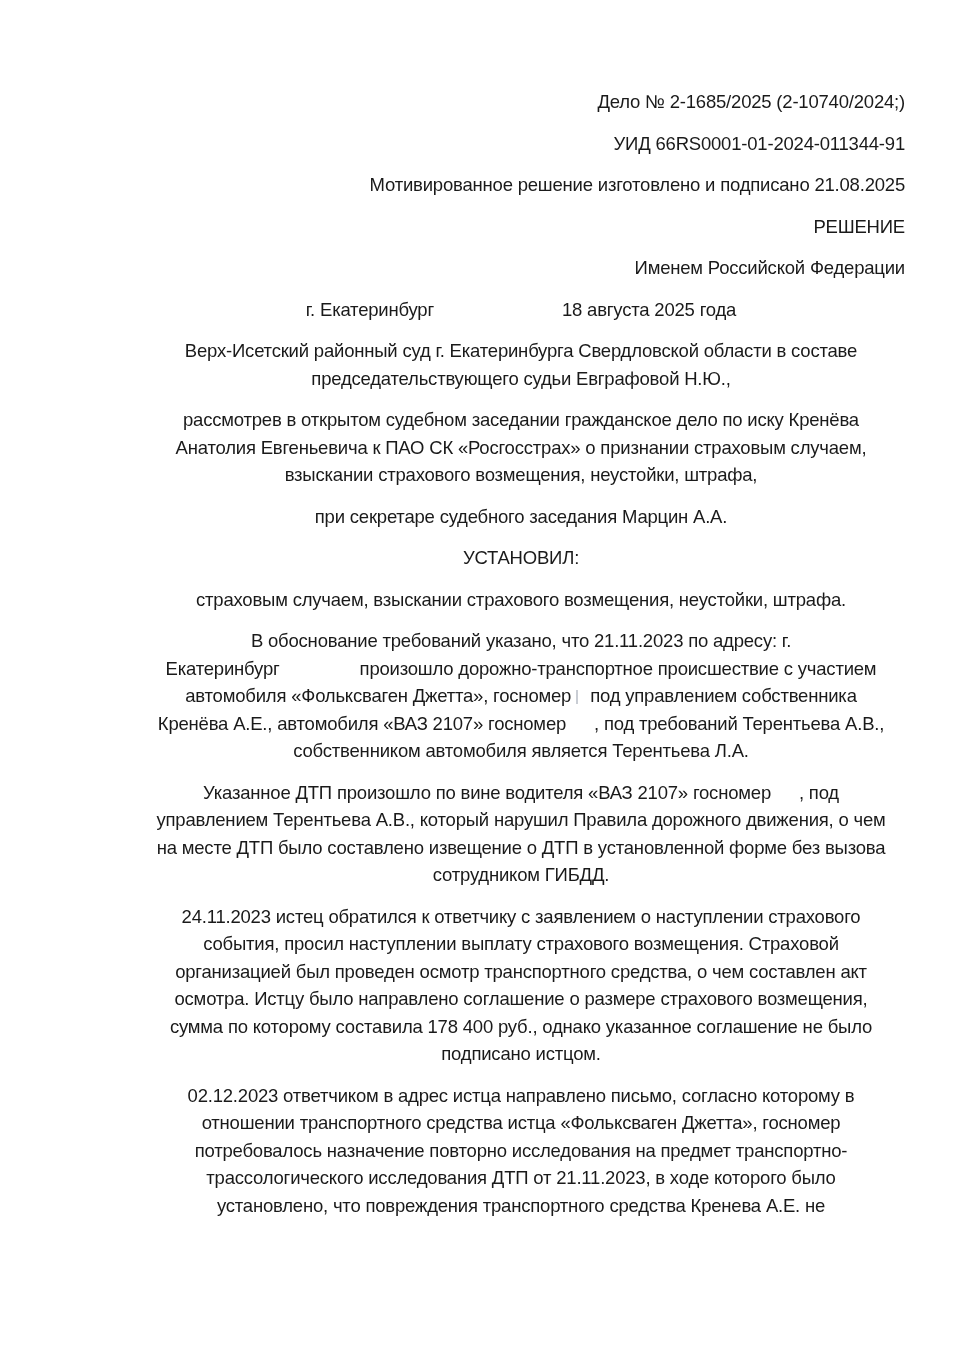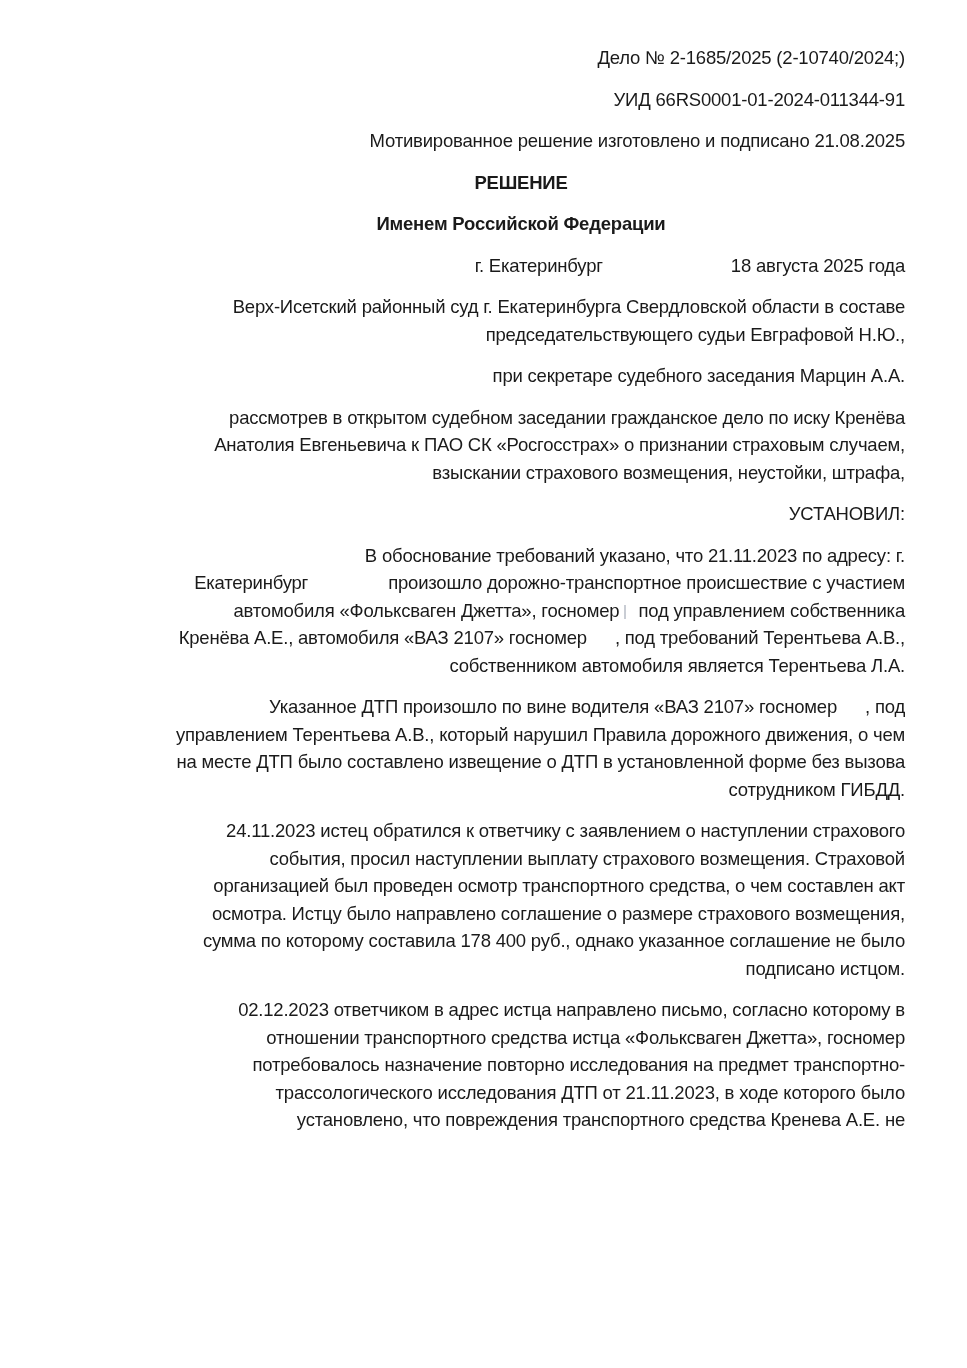--- a/index.html
+++ b/index.html
@@ -11,33 +11,33 @@
     position: relative;
     width: 967px;
     height: 1368px;
     background: #ffffff;
     overflow: hidden;
     font-family: "Liberation Sans", "DejaVu Sans", sans-serif;
     font-size: 18.5px;
     letter-spacing: -0.2px;
     color: #1a1a1a;
     box-sizing: border-box;
-    padding: 44px 62px 60px 137px;
+    padding: 88px 62px 60px 137px;
   }
   .block {
     margin: 0 0 14px 0;
   }
   .line {
     line-height: 27.5px;
     height: 27.5px;
     white-space: pre;
   }
   .align-right  { text-align: right; }
-  .align-center { text-align: center; font-weight: bold; }
-  .align-left   { text-align: right; }
+  .align-center { text-align: right; }
+  .align-left   { text-align: center; }
   .gap {
     display: inline-block;
     height: 1px;
   }
   .redaction-mark {
     display: inline-block;
     width: 2px;
     height: 14px;
     background: #c9cdd4;
     vertical-align: -2px;
@@ -64,31 +64,32 @@
         <div class="line"><span>Именем Российской Федерации</span></div>
       </div>
       <div class="block align-left">
         <div class="line"><span>г. Екатеринбург</span><span class="gap" style="width: 128px;"></span><span>18 августа 2025 года</span></div>
       </div>
       <div class="block align-left">
         <div class="line"><span>Верх-Исетский районный суд г. Екатеринбурга Свердловской области в составе</span></div>
         <div class="line"><span>председательствующего судьи Евграфовой Н.Ю.,</span></div>
       </div>
       <div class="block align-left">
-        <div class="line"><span>при секретаре судебного заседания Марцин А.А.</span></div>
-      </div>
-      <div class="block align-left">
         <div class="line"><span>рассмотрев в открытом судебном заседании гражданское дело по иску Кренёва</span></div>
         <div class="line"><span>Анатолия Евгеньевича к ПАО СК «Росгосстрах» о признании страховым случаем,</span></div>
         <div class="line"><span>взыскании страхового возмещения, неустойки, штрафа,</span></div>
       </div>
       <div class="block align-left">
+        <div class="line"><span>при секретаре судебного заседания Марцин А.А.</span></div>
+      </div>
+      <div class="block align-left">
         <div class="line"><span>УСТАНОВИЛ:</span></div>
       </div>
       <div class="block align-left">
+        <div class="line"><span>страховым случаем, взыскании страхового возмещения, неустойки, штрафа.</span></div>
       </div>
       <div class="block align-left">
         <div class="line"><span>В обоснование требований указано, что 21.11.2023 по адресу: г.</span></div>
         <div class="line"><span>Екатеринбург</span><span class="gap" style="width: 80px;"></span><span>произошло дорожно-транспортное происшествие с участием</span></div>
         <div class="line"><span>автомобиля «Фольксваген Джетта», госномер</span><span class="gap" style="width: 5px;"></span><span class="redaction-mark"></span><span class="gap" style="width: 12px;"></span><span>под управлением собственника</span></div>
         <div class="line"><span>Кренёва А.Е., автомобиля «ВАЗ 2107» госномер</span><span class="gap" style="width: 28px;"></span><span>, под требований Терентьева А.В.,</span></div>
         <div class="line"><span>собственником автомобиля является Терентьева Л.А.</span></div>
       </div>
       <div class="block align-left">
         <div class="line"><span>Указанное ДТП произошло по вине водителя «ВАЗ 2107» госномер</span><span class="gap" style="width: 28px;"></span><span>, под</span></div>

